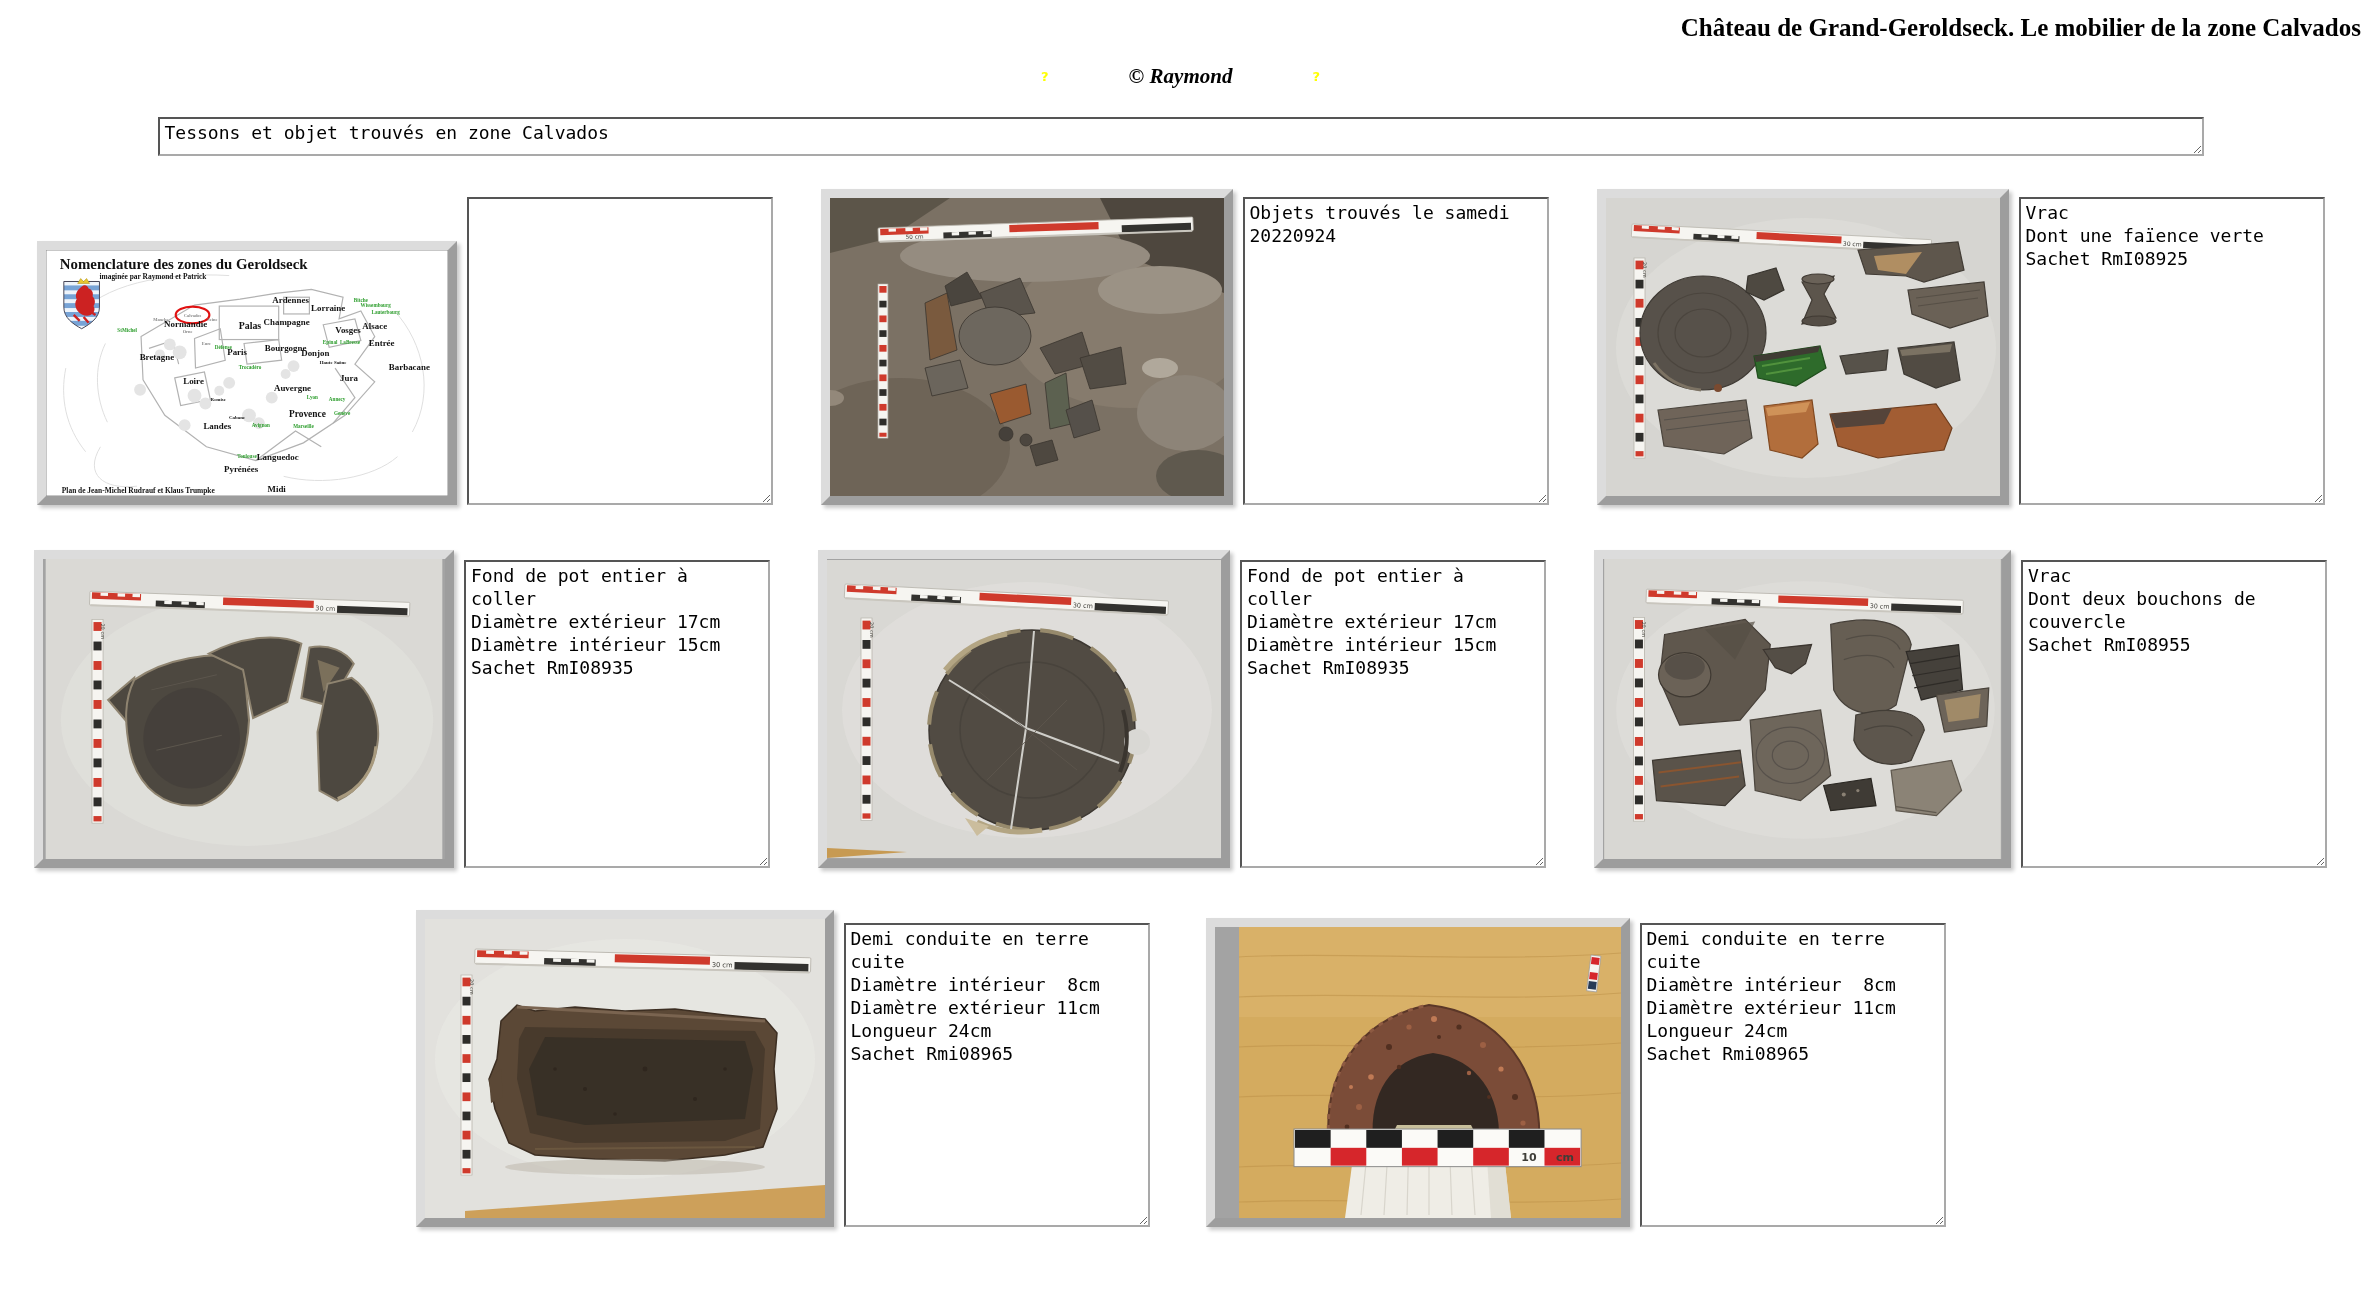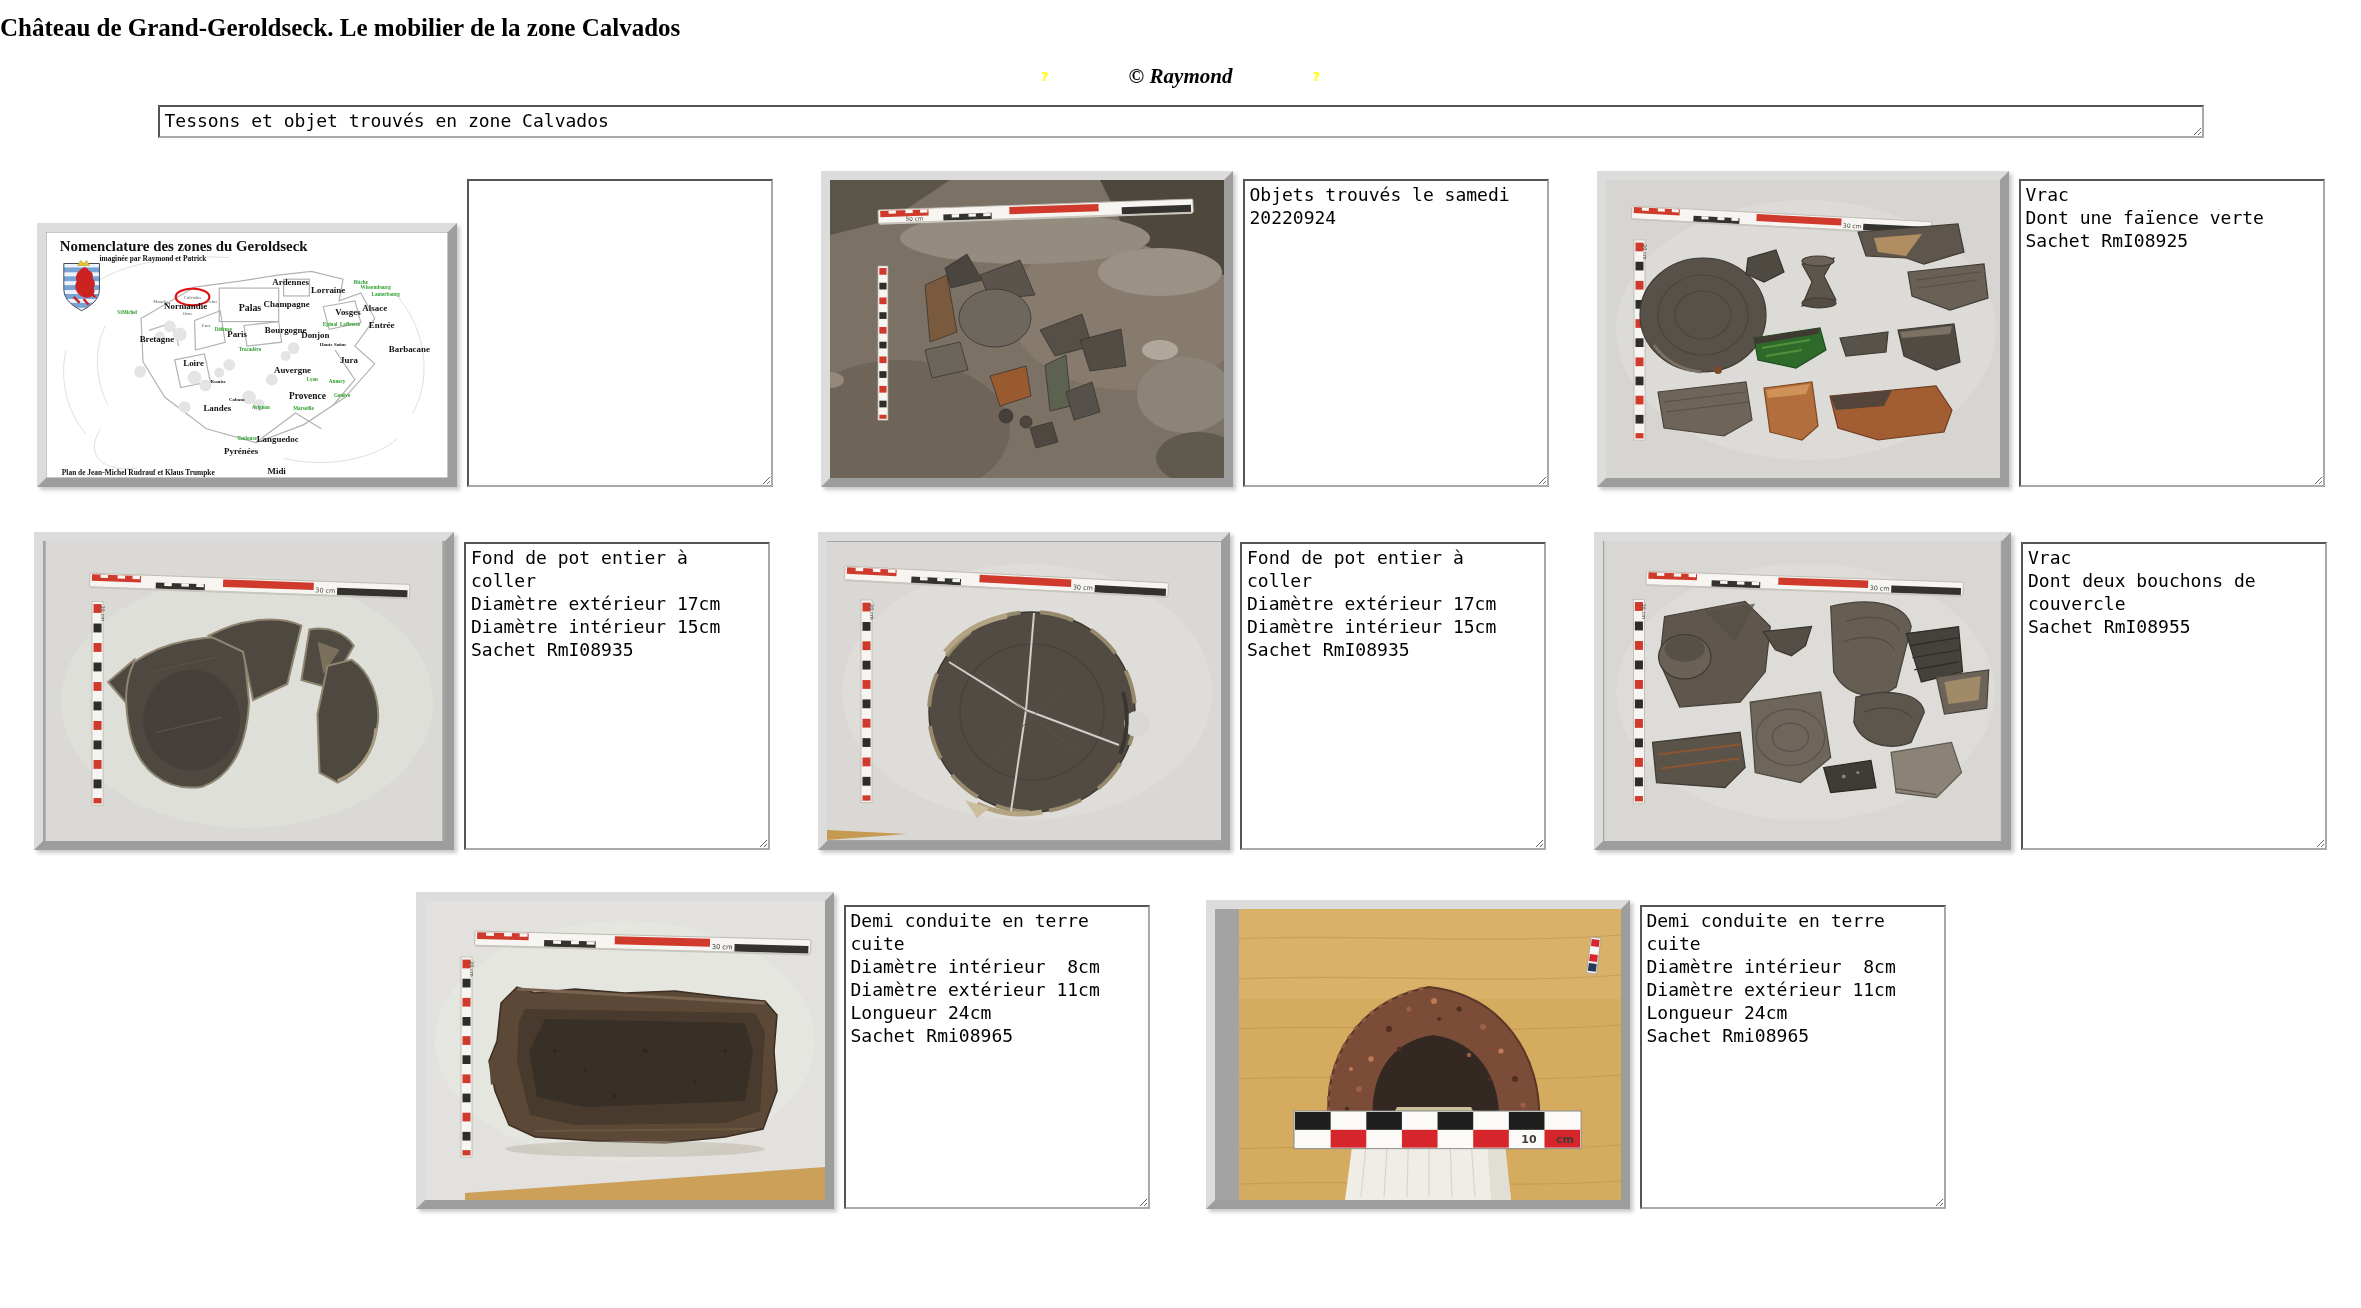--- a/index.html
+++ b/index.html
@@ -1,25 +1,25 @@
 <!DOCTYPE html>
 <html><head>
 <meta charset="utf-8">
 <style>
   html,body{margin:0;padding:0;background:#fff;}
   body{width:2361px;height:1308px;overflow:hidden;font-family:"Liberation Sans",sans-serif;}
-  .page-title{text-align:left;font-family:"Liberation Serif",serif;font-weight:bold;
+  .page-title{text-align:right;font-family:"Liberation Serif",serif;font-weight:bold;
     font-size:25px;margin:14px 0 0 0;color:#000;}
   .subtitle-row{display:flex;justify-content:center;align-items:center;gap:80px;margin-top:22px;}
   .img-mark{color:#ffff00;font:bold 13px "DejaVu Sans",sans-serif;}
   .copyright{font-family:"Liberation Serif",serif;font-style:italic;font-weight:bold;font-size:21px;color:#000;}
   textarea.note{display:block;background:#fff;border:2px inset #a9a9a9;color:#000;
     font-family:"DejaVu Sans Mono","Liberation Mono",monospace;font-size:18px;line-height:1.28;
     padding:2px 5px;resize:both;overflow:auto;box-sizing:border-box;}
-  .top-note{width:2046px;height:33px;margin:16px auto 0 auto;}
+  .top-note{width:2046px;height:39px;margin:28px auto 0 auto;}
   .row{display:flex;justify-content:center;align-items:flex-end;}
   .row1{margin-top:33px;}
   .row2{margin-top:45px;}
   .row3{margin-top:42px;}
   .frame{border:9px solid;border-color:#dcdcdc #9d9d9d #9d9d9d #dcdcdc;background:#a3a3a3;
     box-shadow:3px 3px 4px rgba(0,0,0,.22);font-size:0;flex:0 0 auto;}
   .frame svg{display:block;}
   .cell-note{width:306px;height:308px;flex:0 0 auto;}
   .cell-note.r3{height:304px;}
   .gap-s{margin-left:10px;}

